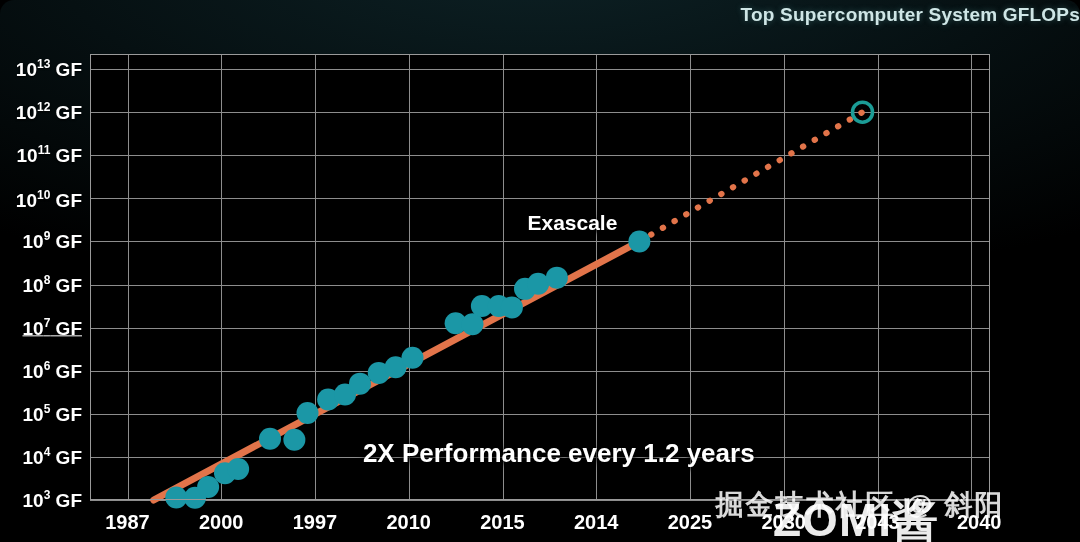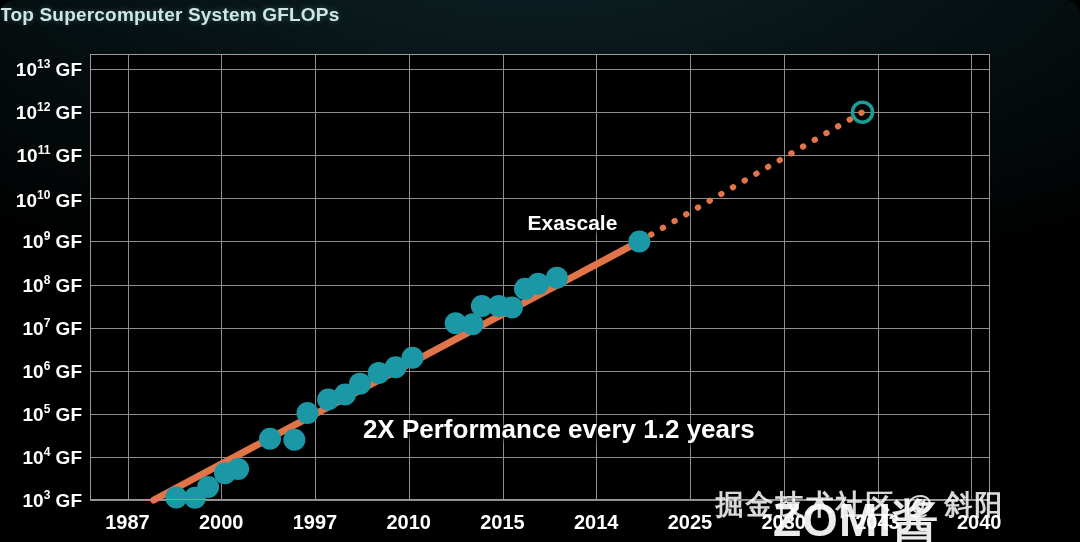--- a/index.html
+++ b/index.html
@@ -7,21 +7,21 @@
        font-family:"Liberation Sans","DejaVu Sans",sans-serif;}
 
   #root{position:relative;width:1080px;height:542px;
         background:
           radial-gradient(120% 90% at 50% -10%, #0d2226 0%, #061012 38%, #000 72%),
           #000;
         border-radius:14px;overflow:hidden;}
 
   
   #title{
-    position:absolute;left:0;top:4px;width:1080px;text-align:left;
+    position:absolute;left:0;top:4px;width:1080px;text-align:right;
     font-size:19px;font-weight:bold;letter-spacing:.2px;
     color:#cfe6e6;text-shadow:0 0 6px rgba(120,200,200,.35);
   }
 
   
   #ylabels{position:absolute;left:0;top:0;width:90px;height:542px;}
   .ylab{
     position:absolute;right:8px;transform:translateY(-50%);
     color:#ffffff;font-size:19px;font-weight:bold;white-space:nowrap;
     text-shadow:0 1px 2px #000;
@@ -44,21 +44,21 @@
   #plotborder{position:absolute;left:0;top:0;width:100%;height:100%;
     border:1px solid #9a9a9a;box-sizing:border-box;pointer-events:none;}
 
   #svg{position:absolute;left:0;top:0;overflow:visible;}
 
   
   .ann{position:absolute;color:#fff;font-weight:bold;white-space:nowrap;
        text-shadow:0 2px 4px #000,0 0 10px rgba(0,0,0,.9);}
   #ann-exa{font-size:21px;}
   #ann-zetta{font-size:21px;}
-  #ann-perf{font-size:26px;}
+  #ann-perf{font-size:26px;margin-top:24px;}
 
   
   #wm-zomi{
     position:absolute;left:856px;top:452px;transform:translateX(-50%);
     font-size:46px;font-weight:bold;color:rgba(255,255,255,.92);
     letter-spacing:1px;white-space:nowrap;pointer-events:none;margin-top:38px;
   }
   #wm-cn{
     position:absolute;left:860px;top:486px;transform:translateX(-50%);
     font-size:28px;font-weight:bold;color:rgba(255,255,255,.85);
@@ -70,21 +70,21 @@
 
 <div id="root">
 
   <div id="title">Top Supercomputer System GFLOPs</div>
 
   <div id="ylabels">
       <div class="ylab" style="top: 500px;">10<sup>3</sup> GF</div>
       <div class="ylab" style="top: 456.908px;">10<sup>4</sup> GF</div>
       <div class="ylab" style="top: 413.816px;">10<sup>5</sup> GF</div>
       <div class="ylab" style="top: 370.725px;">10<sup>6</sup> GF</div>
-      <div class="ylab" style="top: 327.633px;">10<sup>7</sup> GF</div>
+      <div class="ylab" style="top: 327.633px; text-decoration: underline;">10<sup>7</sup> GF</div>
       <div class="ylab" style="top: 284.541px;">10<sup>8</sup> GF</div>
       <div class="ylab" style="top: 241.449px;">10<sup>9</sup> GF</div>
       <div class="ylab" style="top: 200px;">10<sup>10</sup> GF</div>
       <div class="ylab" style="top: 155.266px;">10<sup>11</sup> GF</div>
       <div class="ylab" style="top: 112.174px;">10<sup>12</sup> GF</div>
       <div class="ylab" style="top: 69.0821px;">10<sup>13</sup> GF</div>
     </div>
   <div id="xlabels">
       <div class="xlab" style="left: 127.5px;">1987</div>
       <div class="xlab" style="left: 221.25px;">2000</div>

